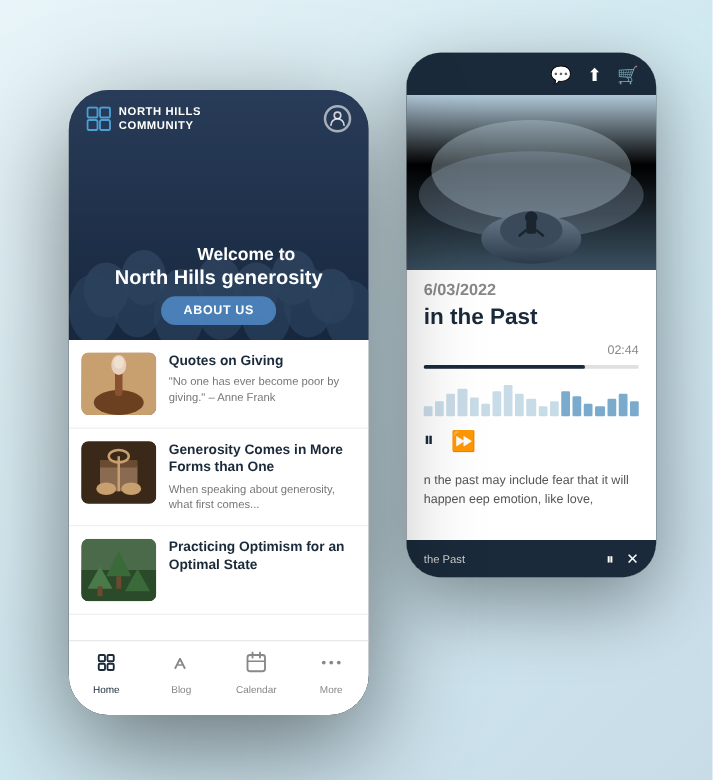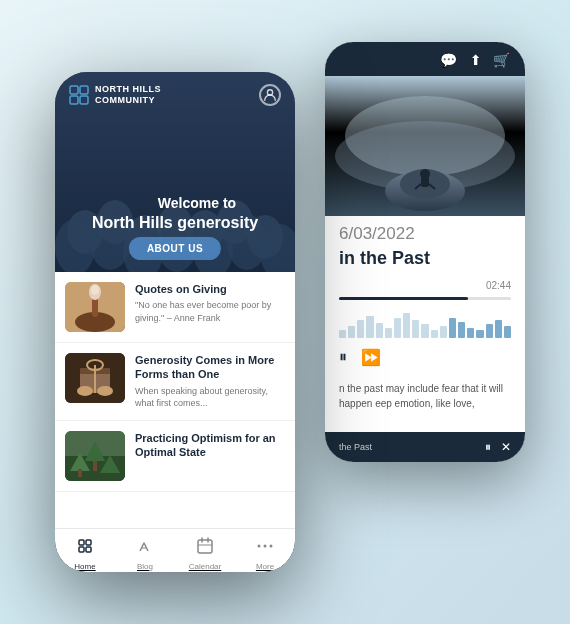--- a/index.html
+++ b/index.html
@@ -75,23 +75,23 @@
     }
 
     .back-image-overlay {
       position: absolute;
       inset: 0;
       background: radial-gradient(ellipse at center, rgba(100,120,140,0.6) 0%, rgba(20,30,40,0.8) 100%);
     }
 
     .back-date {
       padding: 8px 14px 4px;
-      font-size: 17px;
+      font-size: 13px;
       color: #888;
-      font-weight: 400;
+      font-weight: 700;
     }
 
     .back-title {
       padding: 0 14px 8px;
       font-size: 18px;
       font-weight: 700;
       color: #1a2a3a;
       line-height: 1.2;
     }
 
@@ -356,23 +356,22 @@
       font-size: 9px;
       color: #777;
       line-height: 1.4;
     }
 
     
     .front-bottom-nav {
       background: #fff;
       border-top: 1px solid #e8e8e8;
       display: flex;
-      padding: 8px 0 1px;
+      padding: 8px 0 16px;
       flex-shrink: 0;
-      text-decoration: underline;
     }
 
     .nav-item {
       flex: 1;
       display: flex;
       flex-direction: column;
       align-items: center;
       gap: 3px;
       cursor: pointer;
     }

